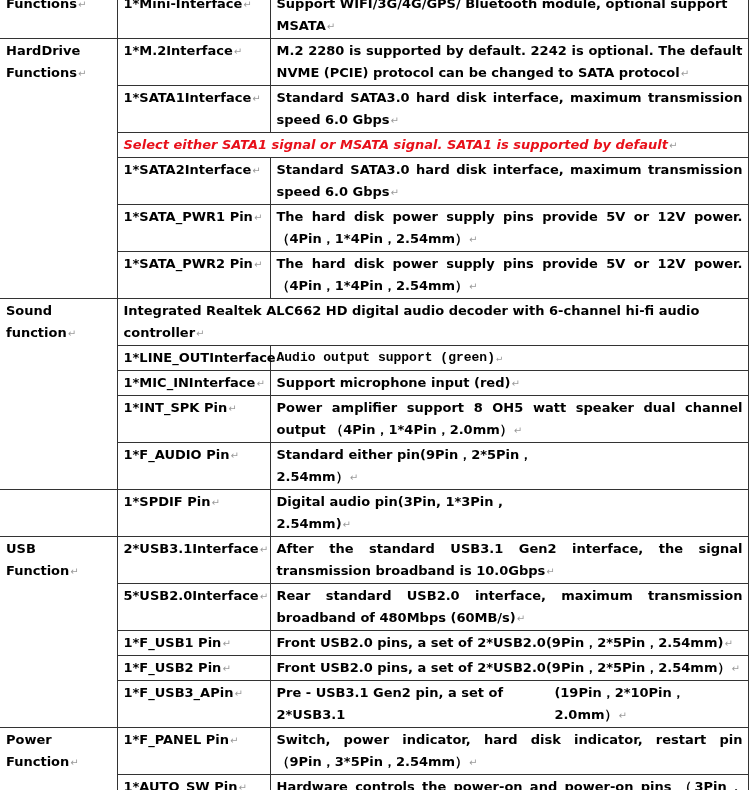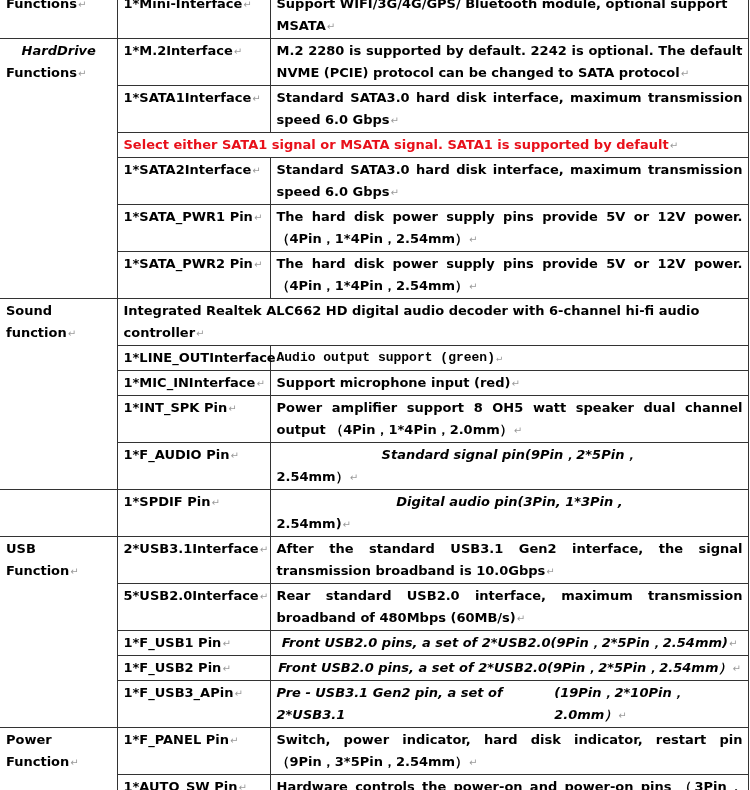--- a/index.html
+++ b/index.html
@@ -20,23 +20,23 @@
     font-size: 13px;
     line-height: 22px;
     font-weight: bold;
     word-spacing: 0;
   }
   table.spec td.c1 { border-left: none; }
   table.spec td.group { border-bottom: none; border-top: none; }
   table.spec td.group.first { border-top: 1.5px solid #333; }
   td.justify { text-align: justify; text-align-last: left; }
   .normal { font-weight: normal; font-family: Liberation Mono, monospace; }
-  .red { color: #e8101a; }
+  .red { color: #e8101a; font-style: italic; }
   .mark { color: #9a9a9a; font-weight: normal; font-size: 10px; margin-left: 1px; }
-  .spread { display: flex; justify-content: center; font-style: italic; }
+  .spread { display: flex; justify-content: flex-start; }
   .row22 td { height: 21px; }
   .row44 td { height: 43px; }
 </style>
 </head>
 <body>
 
 <div class="page">
 <table class="spec">
   <colgroup>
         <col class="c1">
@@ -95,21 +95,21 @@
     <td><span>Support microphone input (red)</span><span class="mark">↵</span></td>
   </tr>
   <tr class="row44">
     <td><span>1*INT_SPK Pin</span><span class="mark">↵</span></td>
     <td class="justify"><span>Power amplifier support 8 OH5 watt speaker dual channel output</span> <span>（4Pin，1*4Pin，2.0mm）</span><span class="mark">↵</span></td>
   </tr>
   <tr class="row44">
     <td><span>1*F_AUDIO Pin</span><span class="mark">↵</span></td>
     <td>
       <div class="spread">
-              <span>Standard signal pin</span>
+              <span>Standard either pin</span>
               <span>(9Pin，2*5Pin，</span>
             </div>
       <div><span>2.54mm）</span><span class="mark">↵</span></div>
     </td>
   </tr>
 
   <tr class="row44">
     <td class="c1"></td>
     <td><span>1*SPDIF Pin</span><span class="mark">↵</span></td>
     <td>

